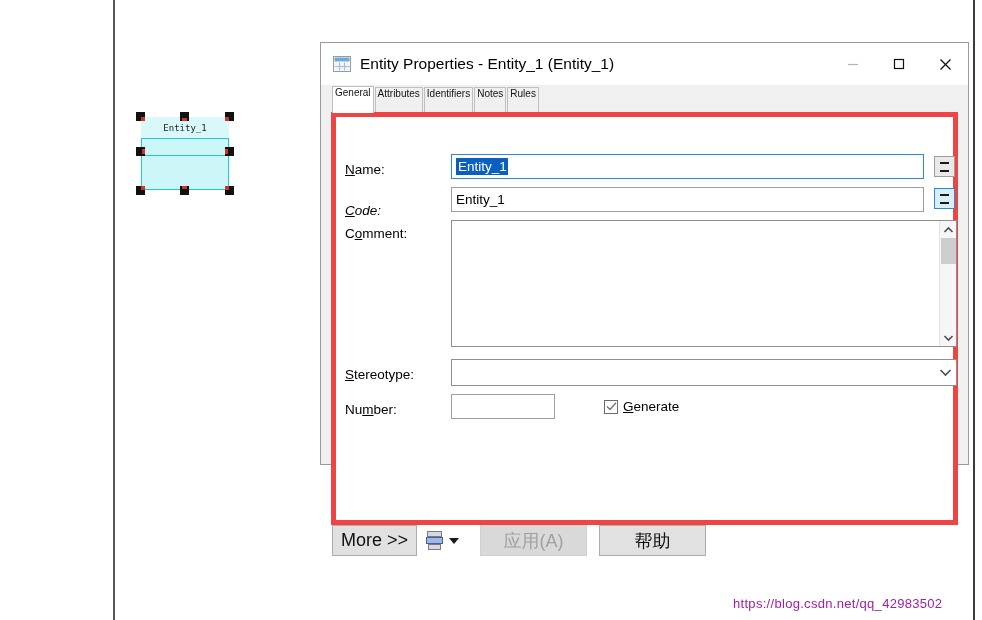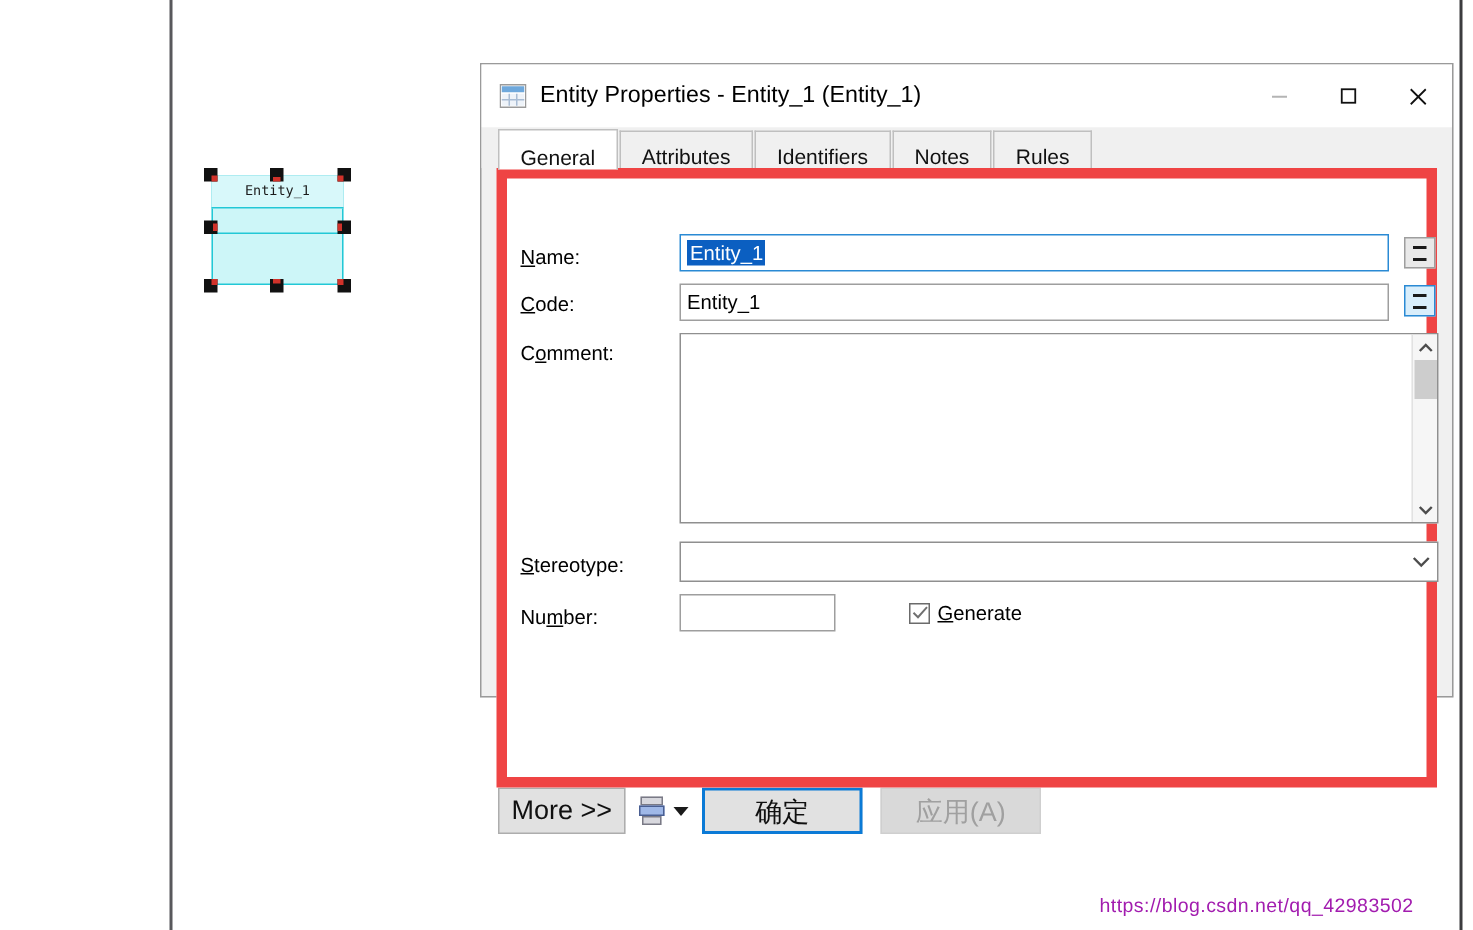--- a/index.html
+++ b/index.html
@@ -157,43 +157,43 @@
     padding-left: 11px;
     display: flex;
     align-items: flex-end;
     background: #f0f0f0;
     flex: none;
     position: relative;
     z-index: 2;
   }
   .tab {
     height: 25px;
-    padding: 0 14px;
+    padding: 0 2px;
     margin-right: 1px;
     display: flex;
-    align-items: flex-end;
-    font-size: 14px;
+    align-items: flex-start;
+    font-size: 10px;
     color: #111111;
     background: #f0f0f0;
     border: 1px solid #bfbfbf;
     border-bottom: none;
     box-sizing: border-box;
     white-space: nowrap;
   }
   .tab.selected {
     background: #ffffff;
     border-color: #bfbfbf;
     height: 27px;
     margin-bottom: -1px;
   }
 
   .tabpanel {
     margin: 0 10px;
     background: #ffffff;
-    border: 7px solid #ef4444;
+    border: 5px solid #ef4444;
     height: 413px;
     box-sizing: border-box;
     position: relative;
     flex: none;
   }
 
   .lbl {
     position: absolute;
     font-size: 13.5px;
     color: #000000;
@@ -495,21 +495,21 @@
 
     <div class="lbl" style="left:9px; top:45px;"><u>N</u><span>ame:</span></div>
     <div class="txtfield focused" style="left:115px; top:37px; width:473px; height:25px;">
       <span class="sel-text">Entity_1</span>
         <i class="caret"></i>
     </div>
     <div class="eqbtn" style="left:598px; top:39px;">
       <i class="eq-glyph"></i>
     </div>
 
-    <div class="lbl" style="left:9px; top:76px;"><u>C</u><span>ode:</span></div>
+    <div class="lbl" style="left:9px; top:86px;font-style:italic;"><u>C</u><span>ode:</span></div>
     <div class="txtfield" style="left:115px; top:70px; width:473px; height:25px;">
       <span>Entity_1</span>
     </div>
     <div class="eqbtn hl" style="left:598px; top:71px;">
       <i class="eq-glyph"></i>
     </div>
 
     <div class="lbl" style="left:9px; top:109px;"><span>C</span><u>o</u><span>mment:</span></div>
     <div class="textarea-wrap" style="left:115px; top:103px; width:506px; height:127px;">
       <div class="textarea-body"></div>
@@ -559,19 +559,19 @@
 
     <div class="print-group">
       <span class="print-icon">
         <i class="pi-top"></i>
           <i class="pi-mid"></i>
           <i class="pi-bot"></i>
       </span>
       <span class="dropdown-caret"></span>
     </div>
 
-    <div class="btn btn-wide default">确定</div>
     <div class="btn btn-wide gap-l disabled">应用(A)</div>
+    <div class="btn btn-wide gap-l">帮助</div>
   </div>
 
 </div>
 
 <div id="watermark">https://blog.csdn.net/qq_42983502</div>
 
 </body></html>

